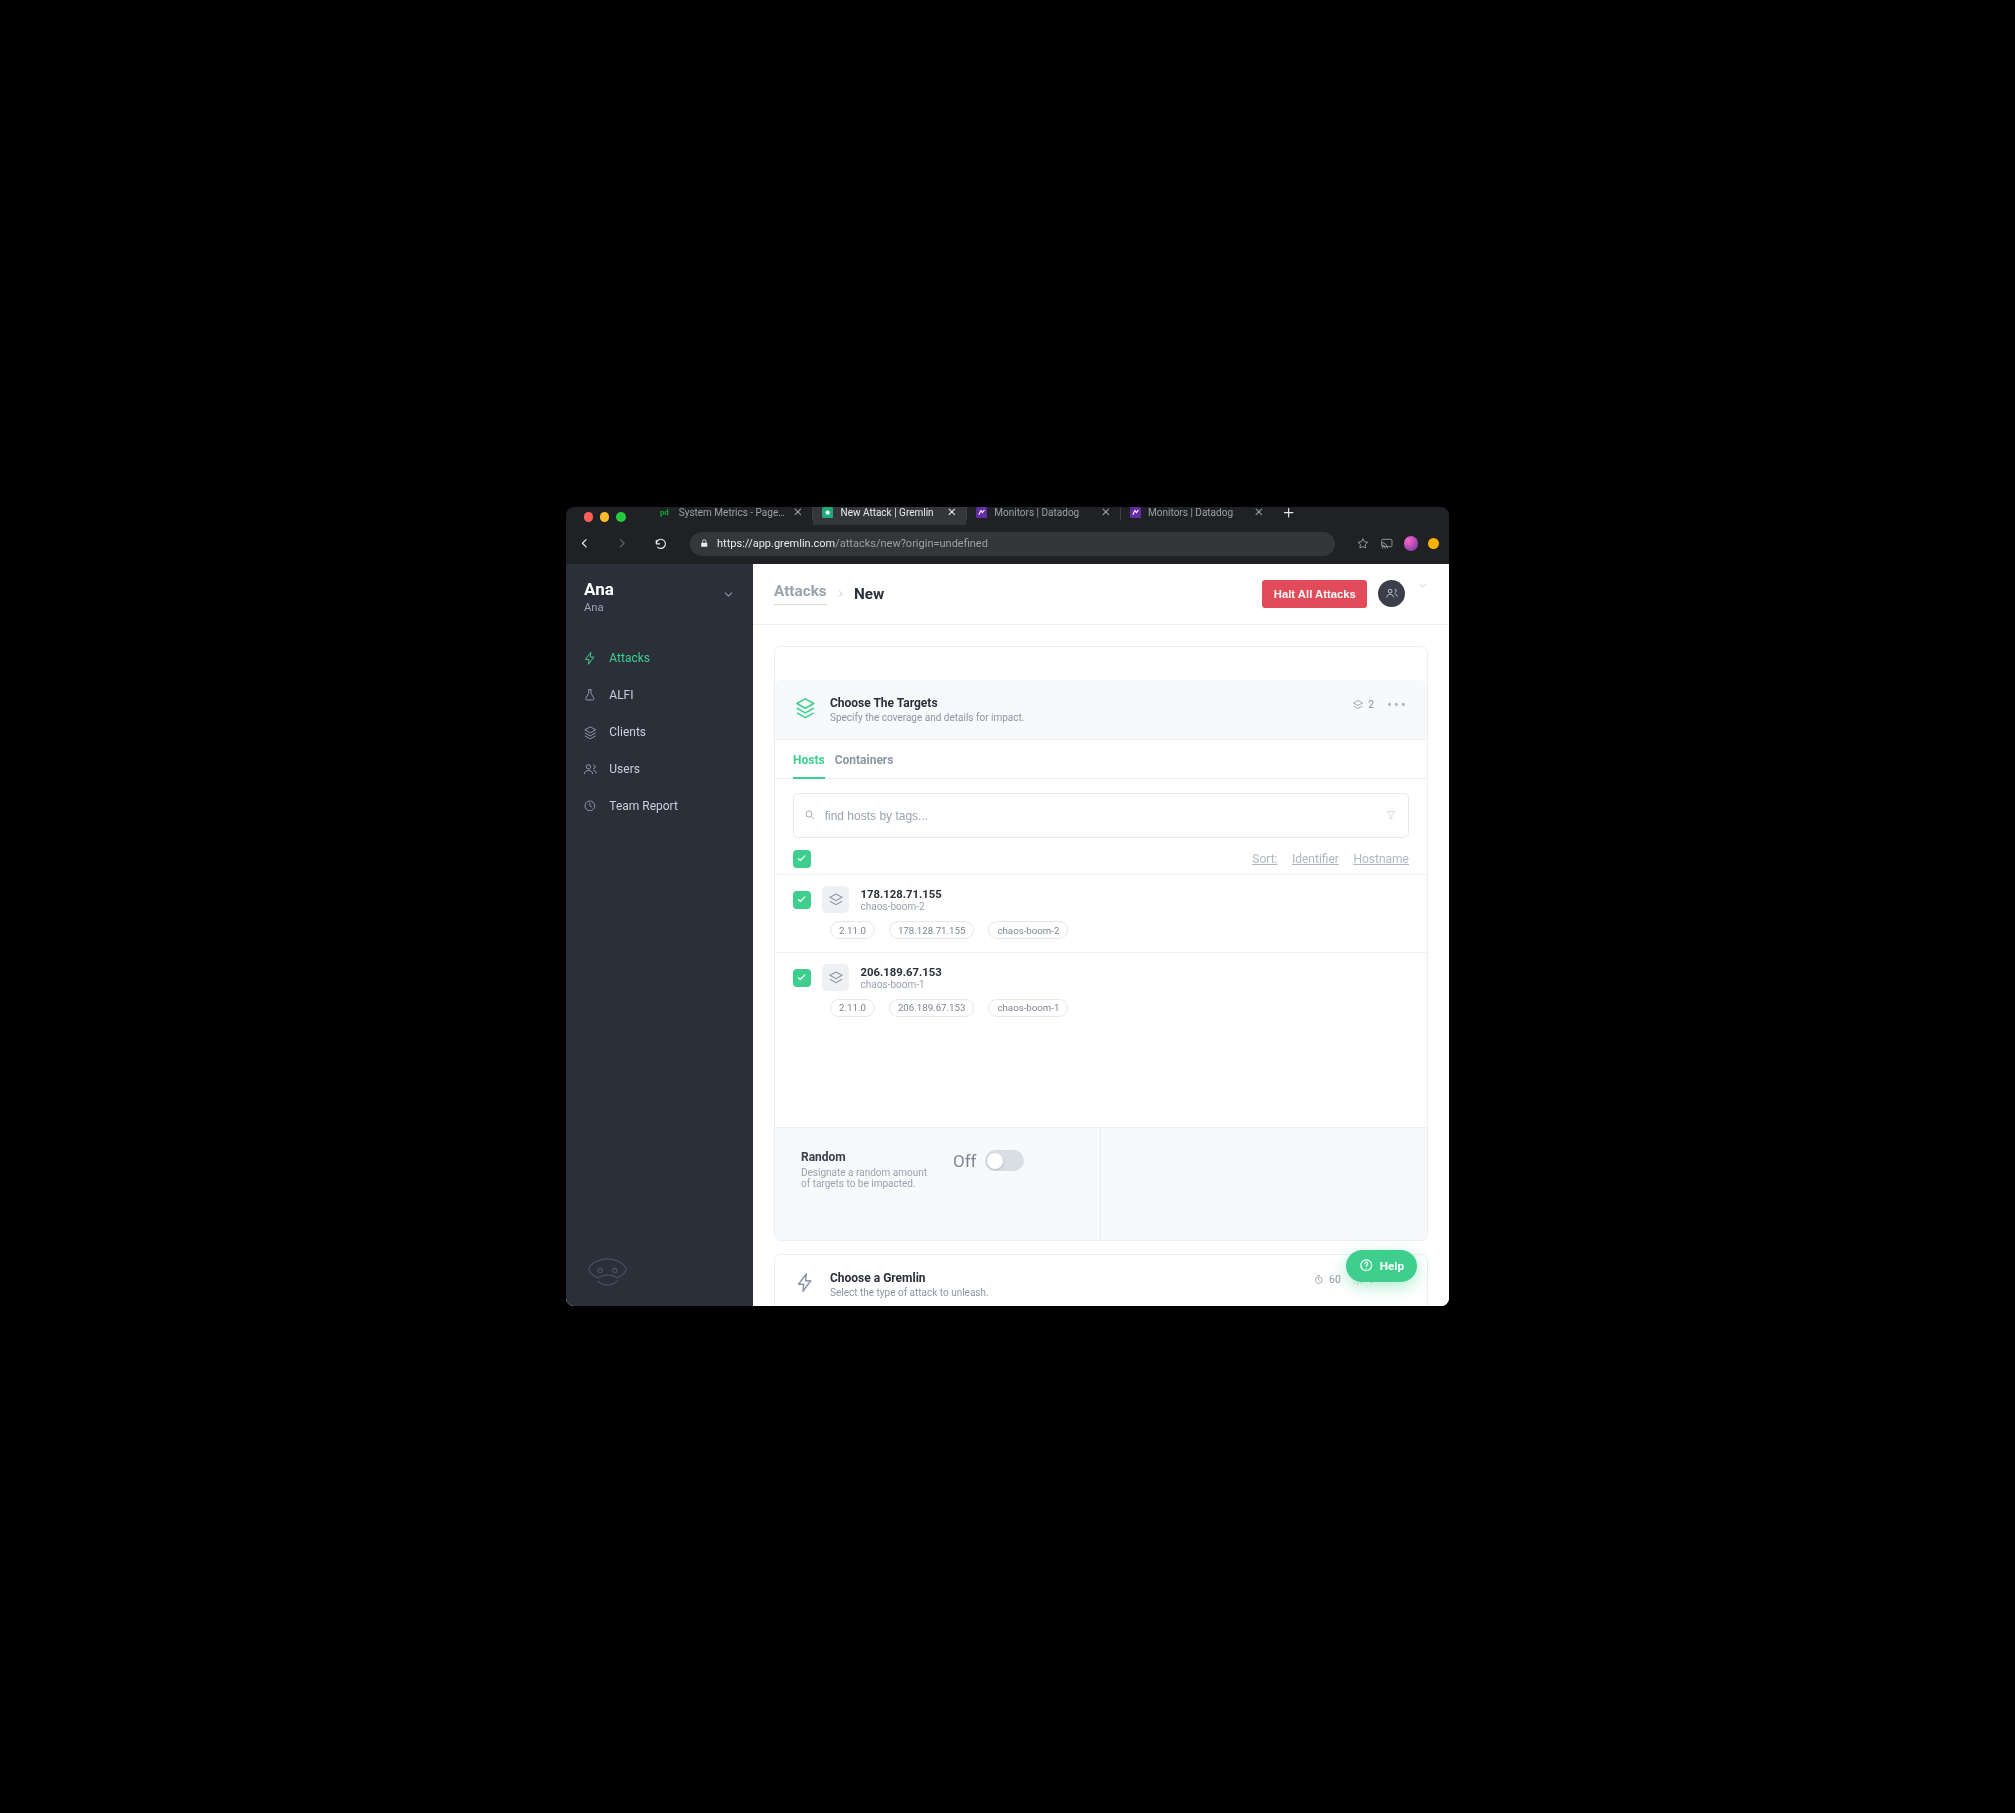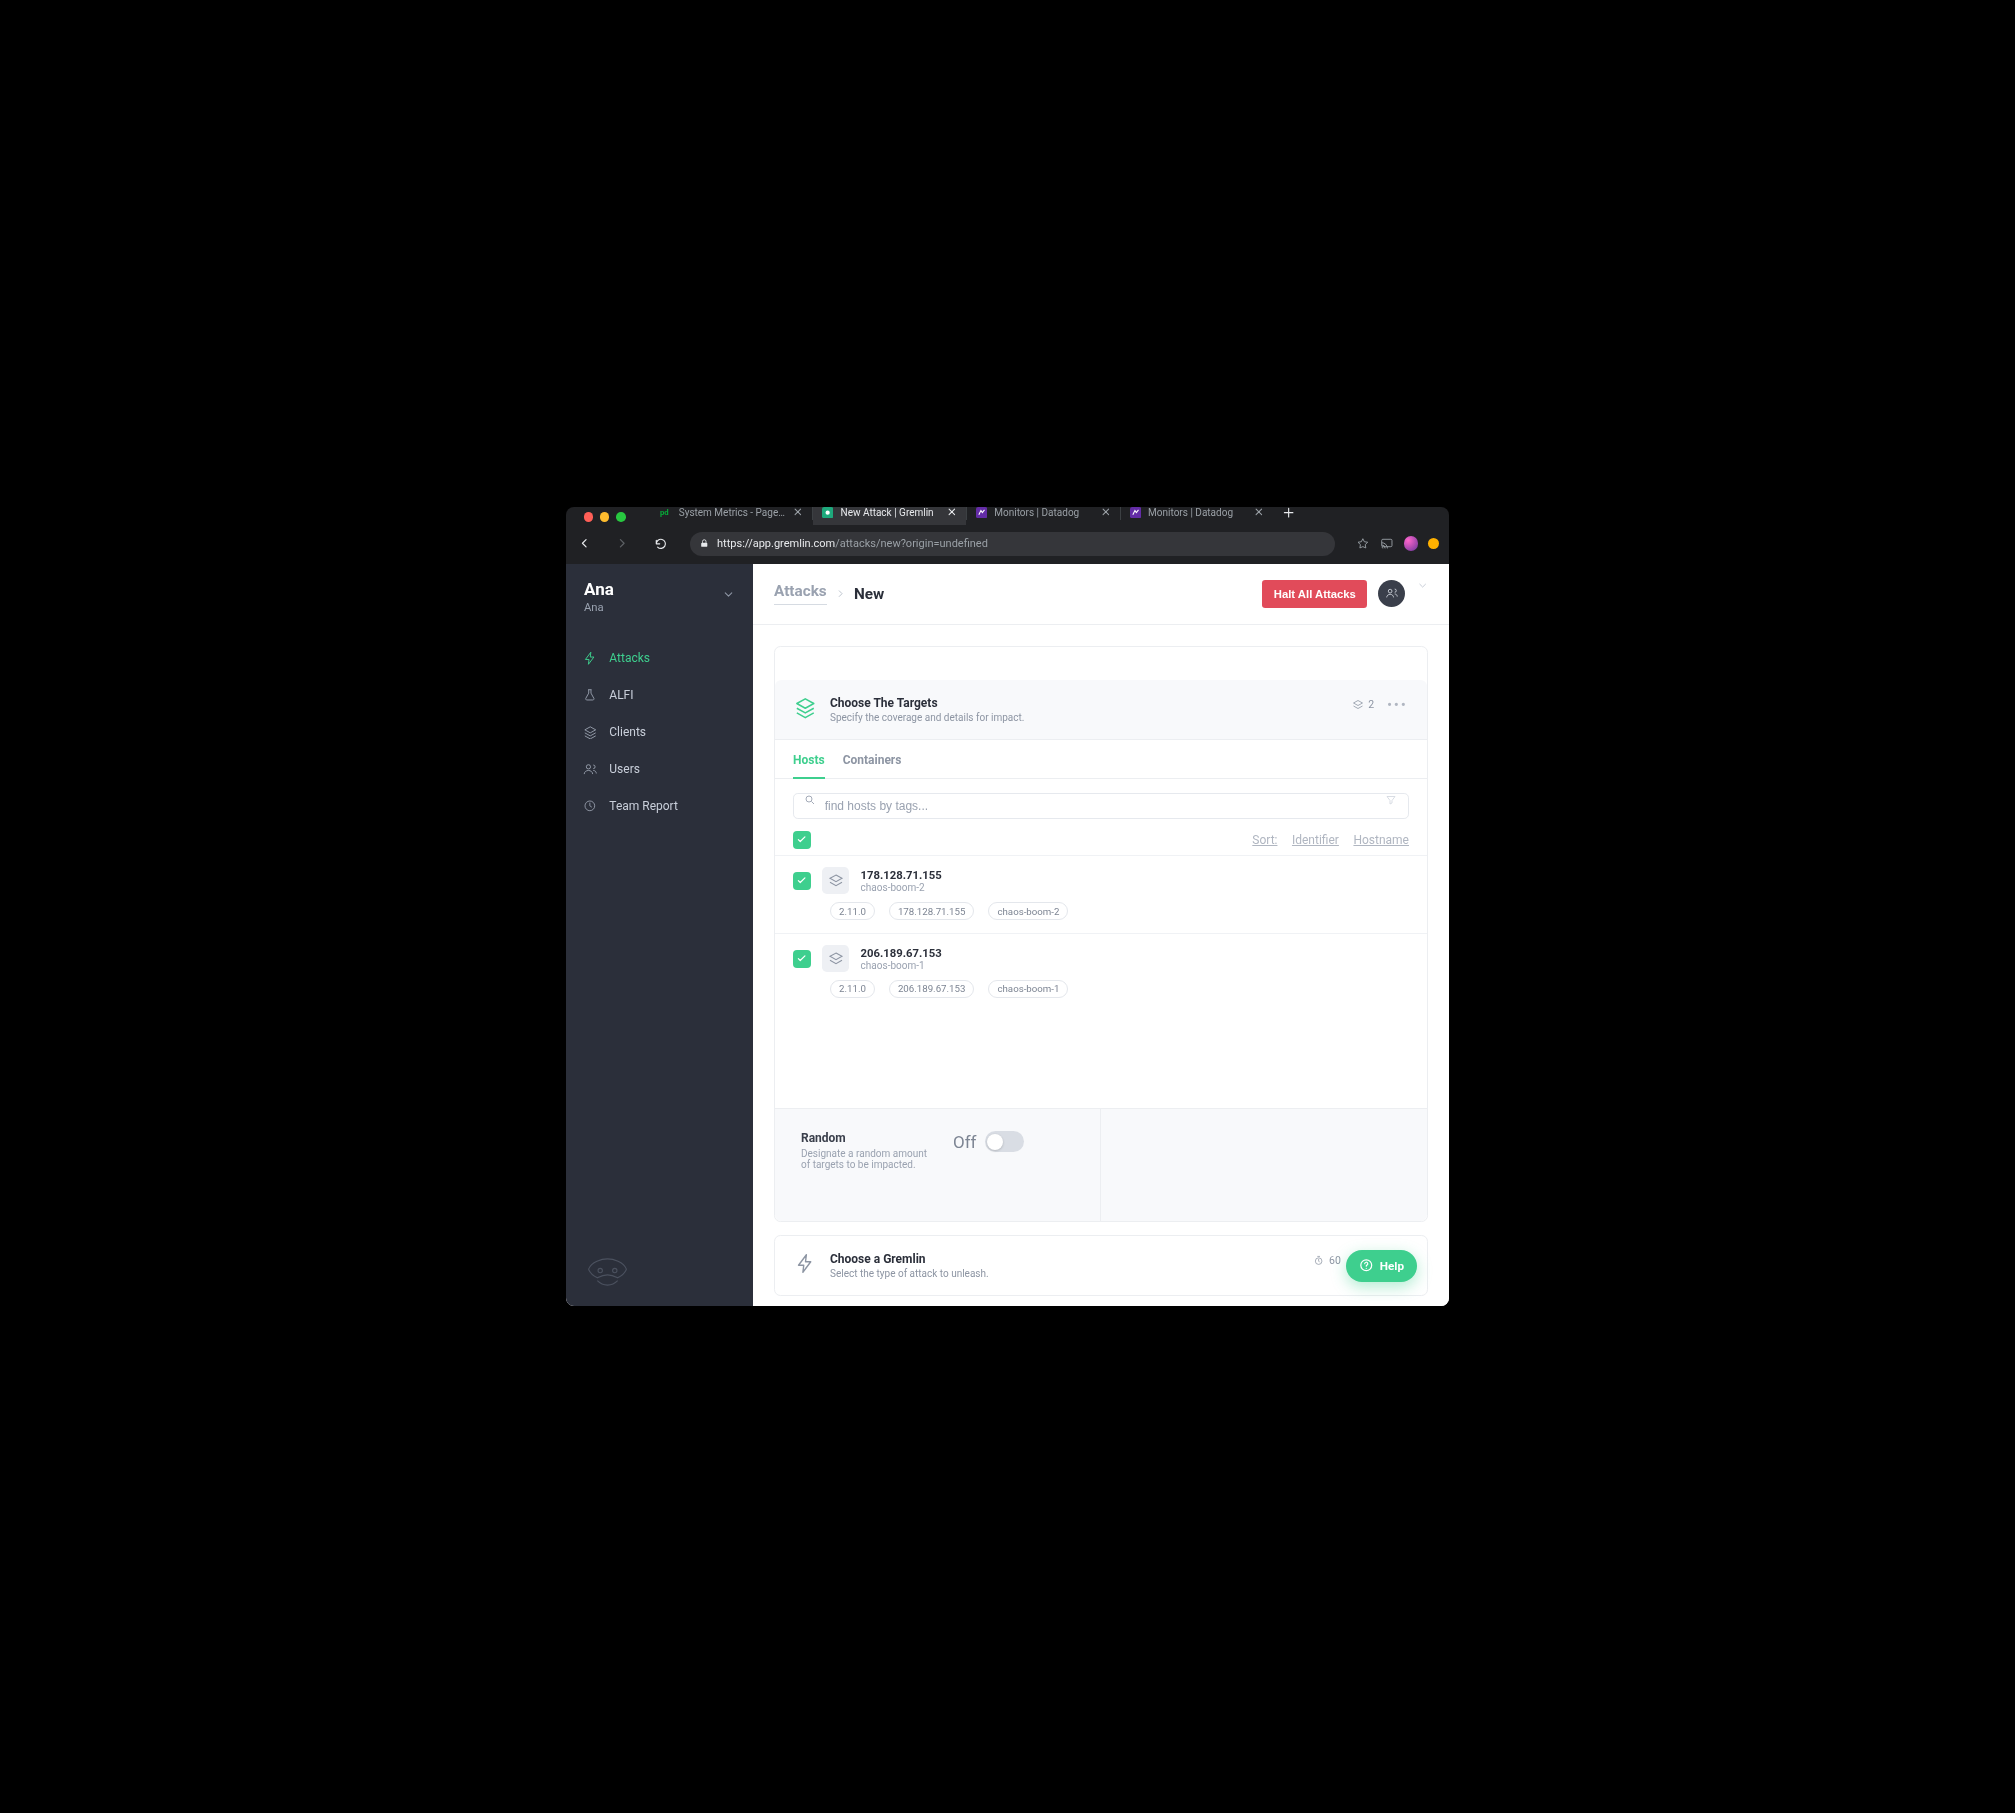--- a/index.html
+++ b/index.html
@@ -89,25 +89,25 @@
       padding:16px 18px; display:flex; align-items:flex-start; gap:13px;
     }
     .card-head.gray { background:#f8f9fb; border-bottom:0.8px solid #eceef1; border-radius:6.4px 6.4px 0 0;margin-top:33px; }
     .card-head .hicon { width:24px; height:24px; display:flex; align-items:center; justify-content:center; color:#3ecf8e; flex-shrink:0; }
     .card-head .htitle { font-size:12px; font-weight:700; color:#2b2f3a; }
     .card-head .hsub { font-size:10px; color:#8d95a3; margin-top:2.4px; }
     .card-head .hspacer { flex:1; }
     .card-head .hmeta { display:flex; align-items:center; gap:11.3px; color:#8d95a3; font-size:10.5px; }
     .card-head .hmeta .meta { display:flex; align-items:center; gap:4.8px; }
     .card-head .dots { font-size:15.3px; letter-spacing:1.6px; color:#b0b6c1; cursor:pointer; padding:0 1.6px; }
-    .tabs { display:flex; gap:18px; padding: 13px 18px 0; border-bottom:0.8px solid #eceef1; }
+    .tabs { display:flex; gap:10px; padding: 13px 18px 0; border-bottom:0.8px solid #eceef1; }
     .mtab { font-size:12px; font-weight:700; color:#8d95a3; padding-bottom:9.7px; cursor:pointer; }
     .mtab.active { color:#3ecf8e; border-bottom:2.4px solid #3ecf8e; margin-bottom:-0.8px; }
     .search-row { padding:14.5px 18px 4.8px; }
-    .search-box { display:flex; border:0.8px solid #e6e9ee; border-radius:4.8px; height:26px; padding:0 9.7px; color:#8d95a3; }
+    .search-box { display:flex; align-items:center; border:0.8px solid #e6e9ee; border-radius:4.8px; height:45px; padding:0 9.7px; color:#8d95a3; }
     .search-box .sicon { width:13px; height:13px; margin-right:8px; }
     .search-box input { border:none; outline:none; flex:1; font-size:12px; color:#3a3f4b; background:transparent; }
     .search-box input::placeholder { color:#9aa2b0; }
     .search-box .filter { width:13px; height:13px; color:#cfd4dd; }
     .sort-row { display:flex; align-items:center; justify-content:flex-end; padding: 6.4px 18px; color:#b0b6c1; font-size:12px; gap:14.5px;text-decoration:underline; }
     .sort-row .ck { margin-right:auto; }
     .ck {
       width:18px; height:18px; border-radius:4px; background:#3ecf8e;
       display:flex; align-items:center; justify-content:center; color:#fff; cursor:pointer;
     }

